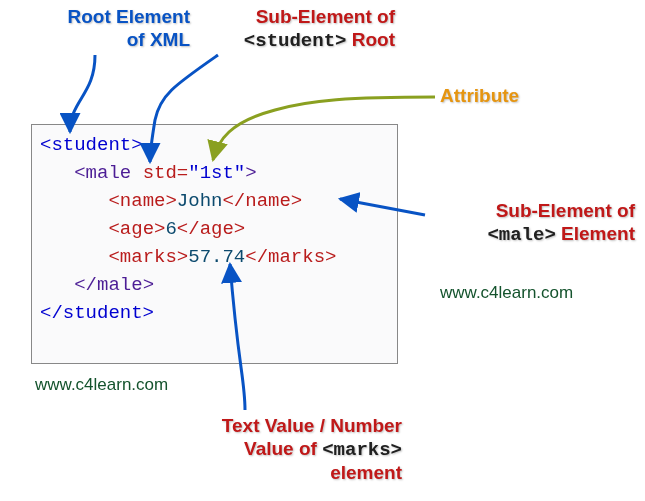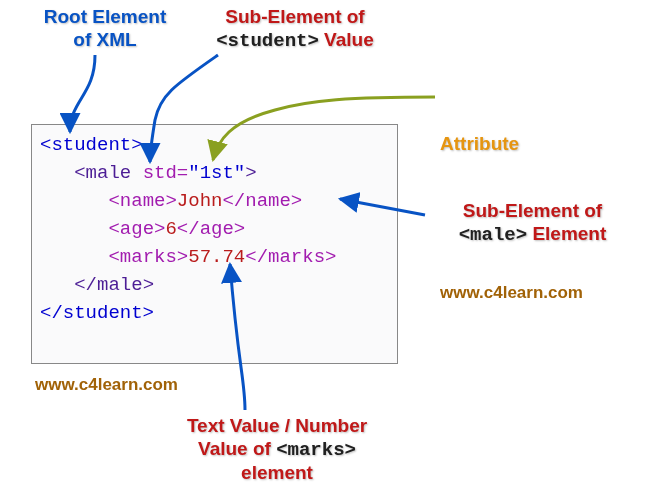--- a/index.html
+++ b/index.html
@@ -8,74 +8,74 @@
     width: 645px;
     height: 501px;
     background: white;
     font-family: 'Trebuchet MS', 'Segoe UI', sans-serif;
     position: relative;
   }
   .label {
     position: absolute;
     font-weight: bold;
     font-size: 19px;
-    text-align: center;
+    text-align: right;
     line-height: 1.2;
     text-shadow: 1px 1px 2px rgba(0,0,0,0.25);
     white-space: pre;
   }
   .blue-label { color: #0853C4; }
   .red-label { color: #C01818; }
-  .orange-label { color: #E69510; margin-top: 48px; }
+  .orange-label { color: #E69510; }
 
   .label .tag-text { color: #202020; font-family: 'Courier New', monospace; }
 
   .code-box {
     position: absolute;
     left: 31px;
     top: 124px;
     width: 367px;
     height: 240px;
     border: 1px solid #888;
     background: #FAFAFB;
     padding: 6px 8px;
     box-sizing: border-box;
     font-family: Consolas, 'Courier New', monospace;
     font-size: 19px;
     line-height: 28px;
     white-space: pre;
   }
   .code-box .blue-t { color: #0000D0; }
   .code-box .red-t { color: #4c1d95; }
-  .code-box .green-t { color: #a21caf; margin-top: 40px; }
-  .code-box .black-t { color: #b91c1c; }
+  .code-box .green-t { color: #b91c1c; margin-top: 40px; }
+  .code-box .black-t { color: #0c4a6e; }
 
   .watermark {
     position: absolute;
-    color: #a16207;
+    color: #14532d;
     font-family: Arial, sans-serif;
     font-size: 17px;
-    font-weight: bold;
+    font-weight: normal;
   }
 
   svg.overlay {
     position: absolute;
     left: 0; top: 0;
     width: 645px; height: 501px;
     pointer-events: none;
   }
 </style>
 </head>
 <body>
 
 <div class="label blue-label" style="left:20px; top:6px; width:170px;">Root Element
 of XML</div>
 
 <div class="label red-label" style="left:195px; top:6px; width:200px;"><span>Sub-Element of
-</span><span class="tag-text">&lt;student&gt;</span><span> Value</span></div>
+</span><span class="tag-text">&lt;student&gt;</span><span> Root</span></div>
 
 <div class="label orange-label" style="left:440px; top:85px;">Attribute</div>
 
 <div class="label red-label" style="left:430px; top:200px; width:205px;"><span>Sub-Element of
 </span><span class="tag-text">&lt;male&gt;</span><span> Element</span></div>
 
 <div class="label red-label" style="left:152px; top:415px; width:250px;"><span>Text Value / Number
 Value of </span><span class="tag-text">&lt;marks&gt;</span><span>
 element</span></div>
 

